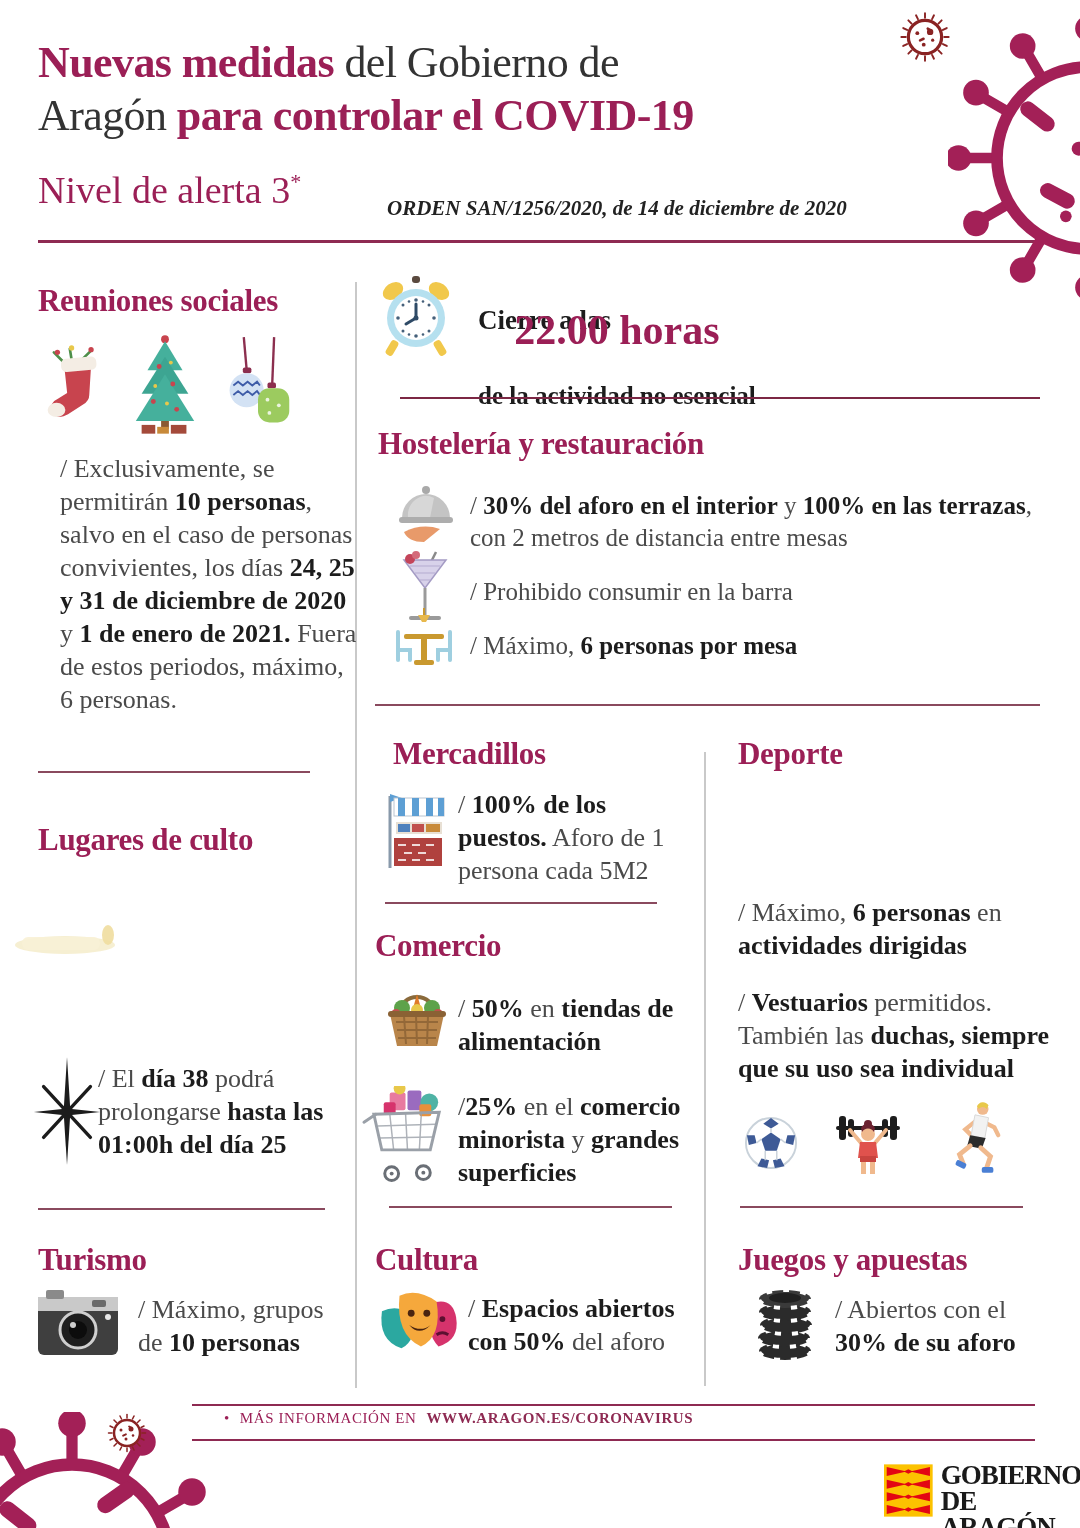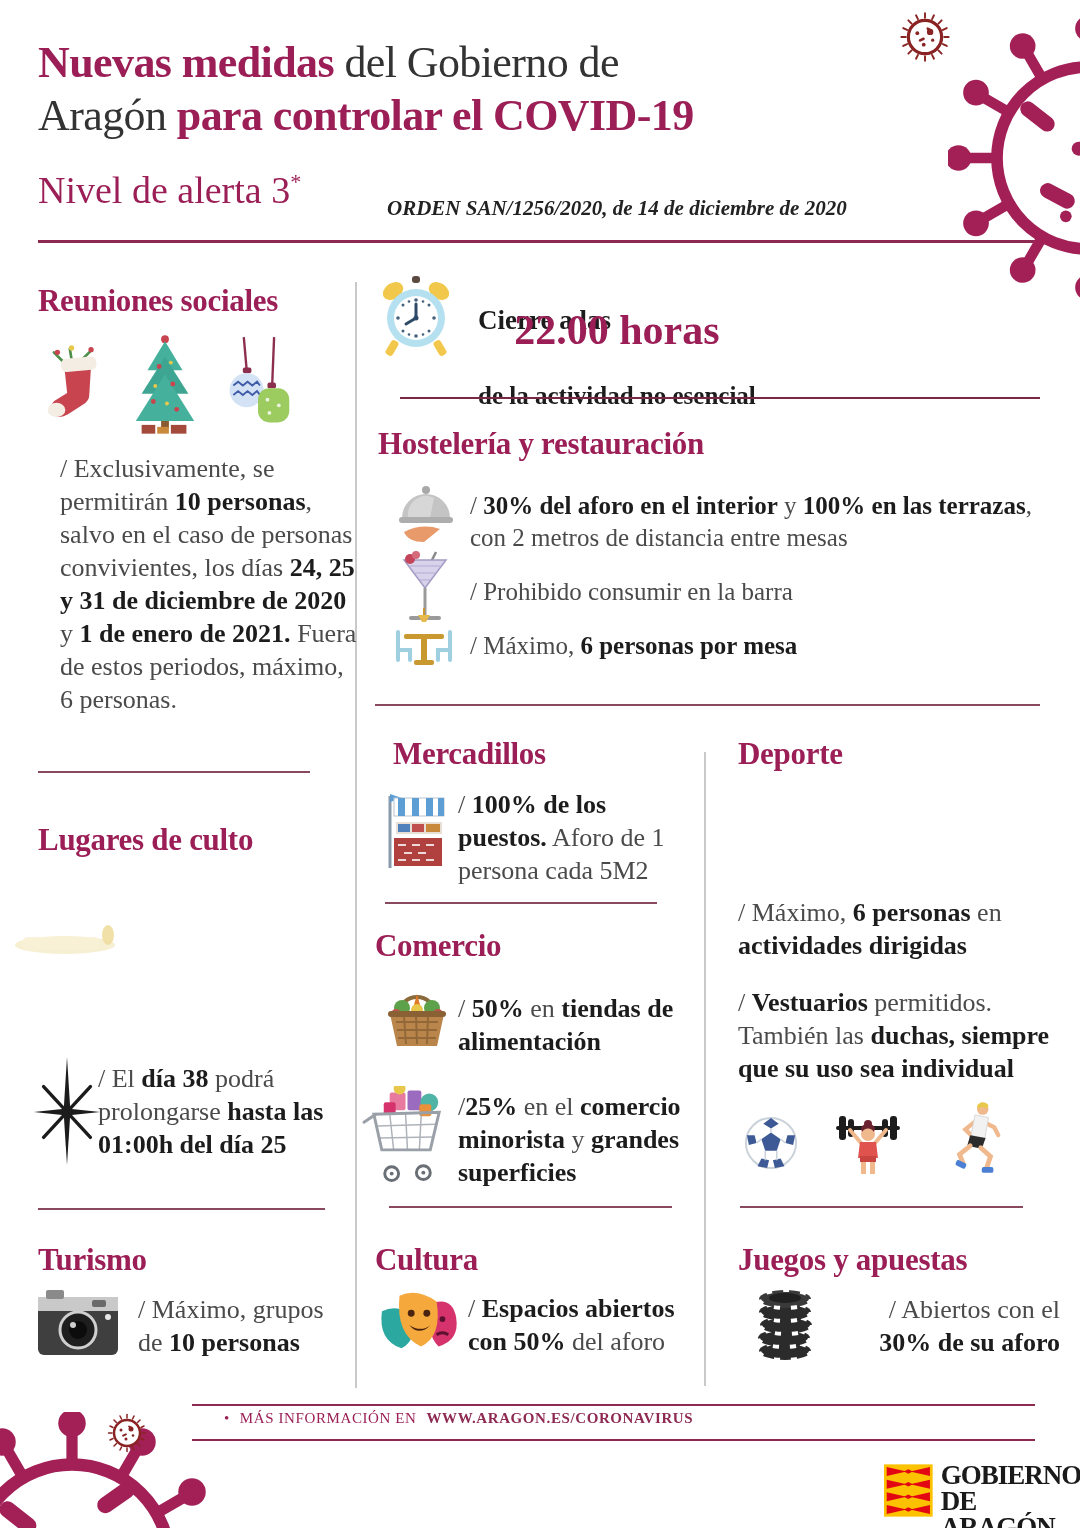--- a/index.html
+++ b/index.html
@@ -471,21 +471,21 @@
       <ellipse cx="35" cy="55" rx="26" ry="9" fill="none" stroke="#ffffff" stroke-width="4" stroke-dasharray="6 11"></ellipse>
       <ellipse cx="37" cy="42" rx="26" ry="9" fill="#2b2b2b"></ellipse>
       <ellipse cx="37" cy="42" rx="26" ry="9" fill="none" stroke="#ffffff" stroke-width="4" stroke-dasharray="6 11"></ellipse>
       <ellipse cx="36" cy="29" rx="26" ry="9" fill="#2b2b2b"></ellipse>
       <ellipse cx="36" cy="29" rx="26" ry="9" fill="none" stroke="#ffffff" stroke-width="4" stroke-dasharray="6 11"></ellipse>
       <ellipse cx="36" cy="16" rx="26" ry="9" fill="#3a3a3a"></ellipse>
       <ellipse cx="36" cy="16" rx="26" ry="9" fill="none" stroke="#ffffff" stroke-width="4" stroke-dasharray="6 11"></ellipse>
       <ellipse cx="36" cy="15" rx="16" ry="5" fill="#202020"></ellipse>
     </g>
   </svg>
-  <div class="abs txt" style="left:835px;top:1293px;width:225px;text-align:right;"><span>/ Abiertos con el </span><span class="b">30% de su aforo</span></div>
+  <div class="abs txt" style="left:835px;top:1293px;width:225px;"><span>/ Abiertos con el </span><span class="b">30% de su aforo</span></div>
 
   <div class="abs hrule" style="left:192px;top:1404px;width:843px;height:2px;"></div>
   <div class="abs footer-text" style="left:224px;top:1410px;">
     <span>•</span>
     <span>MÁS INFORMACIÓN EN</span>
     <span class="b">WWW.ARAGON.ES/CORONAVIRUS</span>
   </div>
   <div class="abs hrule" style="left:192px;top:1439px;width:843px;height:2px;"></div>
 
   <svg class="abs" style="left:-78px;top:1412px;color:#a32057;" width="300" height="300" viewBox="0 0 240 240">

